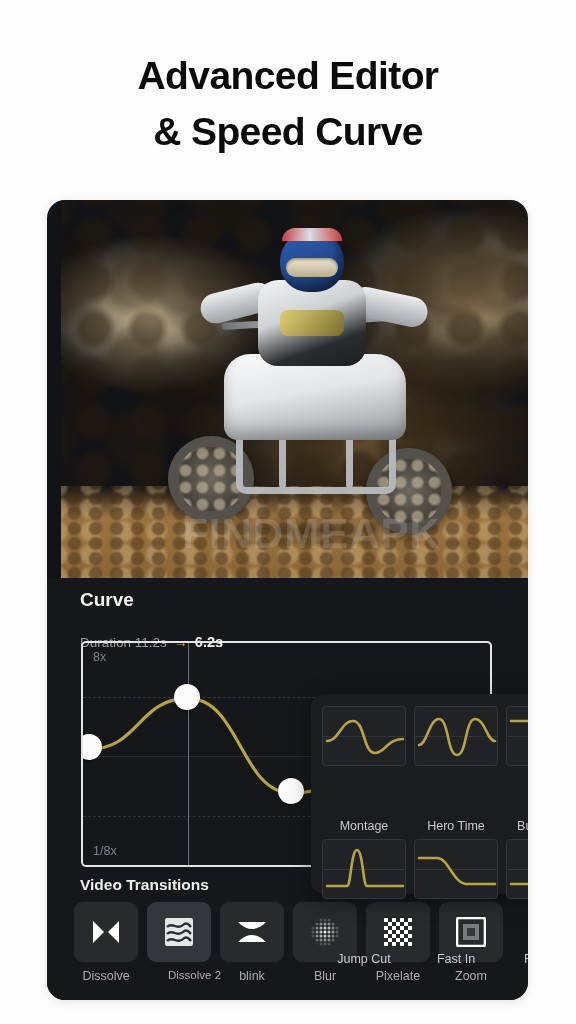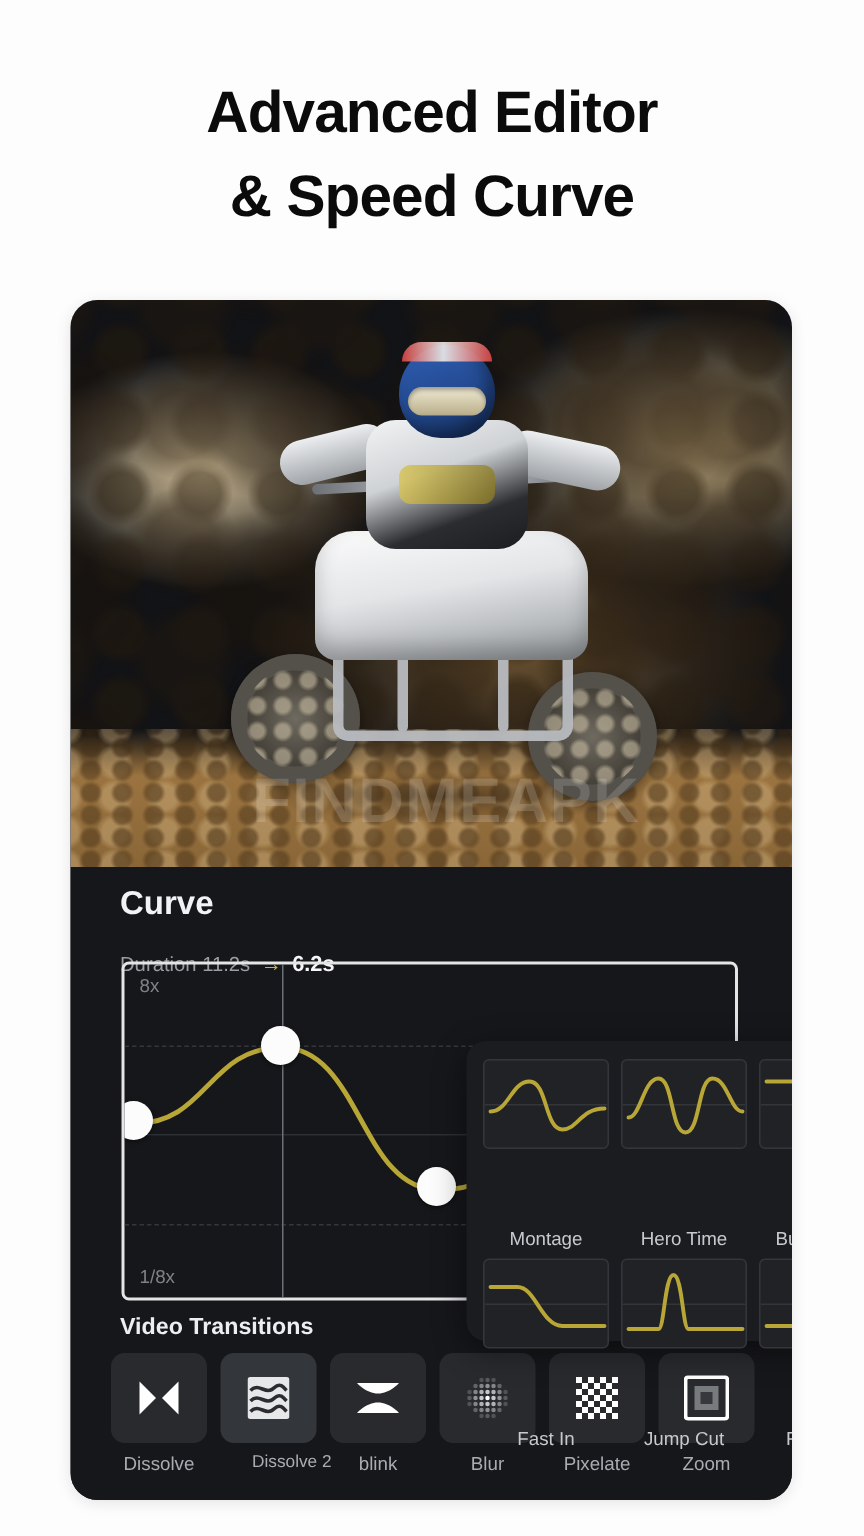--- a/index.html
+++ b/index.html
@@ -28,21 +28,21 @@
     position: absolute; left: 47px; top: 200px;
     width: 481px; height: 800px;
     border-radius: 18px;
     overflow: hidden;
     background: #121316;
     box-shadow: 0 2px 10px rgba(0,0,0,.10);
   }
 
   
   .photo {
-    position: absolute; left: 0; top: 0; width: 501px; height: 378px;
+    position: absolute; left: 14px; top: 0; width: 501px; height: 378px;
     overflow: hidden;
     background:
       radial-gradient(ellipse 50% 42% at 26% 88%, #8d6b39 0%, rgba(141,107,57,0) 62%),
       radial-gradient(ellipse 62% 50% at 76% 46%, #c9a color, rgba(0,0,0,0) 60%),
       linear-gradient(180deg, #e9c98d 0%, #dcb573 34%, #c79a53 62%, #a87c42 86%, #8e6838 100%);
   }
   .dustA {
     position:absolute; inset:0;
     background:
       radial-gradient(ellipse 34% 30% at 18% 30%, rgba(243,221,176,.85) 0%, rgba(243,221,176,0) 70%),
@@ -110,21 +110,21 @@
   .watermark{
     position:absolute; left:50%; top:310px; transform:translateX(-50%);
     color:rgba(245,245,245,.17); font-size:42px; font-weight:700; letter-spacing:1px; white-space:nowrap;
   }
 
   
   .editor {
     position:absolute; left:0; top:378px; width:481px; height:422px;
     background:#16171a;
   }
-  .curve-title{ position:absolute; left:33px; top:11px; color:#f2f3f4; font-size:22px; font-weight:700; }
+  .curve-title{ position:absolute; left:33px; top:11px; color:#f2f3f4; font-size:19px; font-weight:700; }
   .duration{ position:absolute; left:33px; top:56px; font-size:13.5px; color:#9a9da2; white-space:nowrap; }
   .duration .arrow{ color:#d4b433; font-weight:700; margin:0 7px; font-size:14px; }
   .duration .to{ color:#f4f5f6; font-weight:700; font-size:14.5px; }
 
   .graph{
     position:absolute; left:34px; top:63px; width:411px; height:226px;
     border:2px solid #e5e5e5; border-radius:5px; overflow:hidden;
   }
   .glabel{ position:absolute; color:#7e8287; font-size:12.5px; }
   .glabel.top{ left:10px; top:7px; }
@@ -375,33 +375,33 @@
               <svg width="84" height="60" viewBox="0 0 84 60" style="position:absolute;left:0;top:0">
                 <path d="M4,14 L30,14 C34,14 34,50 42,50 C50,50 50,14 54,14 L80,14" fill="none" stroke="#b8a637" stroke-width="2.6" stroke-linecap="round" stroke-linejoin="round"></path>
               </svg>
             </div>
             <div class="plabel">Bullet Time</div>
           </div>
           <div class="pcell">
             <div class="pthumb">
               <div class="mid"></div>
               <svg width="84" height="60" viewBox="0 0 84 60" style="position:absolute;left:0;top:0">
+                <path d="M4,46 L24,46 C28,46 28,10 34,10 C40,10 40,46 44,46 L80,46" fill="none" stroke="#b8a637" stroke-width="2.6" stroke-linecap="round" stroke-linejoin="round"></path>
+              </svg>
+            </div>
+            <div class="plabel">Jump Cut</div>
+          </div>
+          <div class="pcell">
+            <div class="pthumb">
+              <div class="mid"></div>
+              <svg width="84" height="60" viewBox="0 0 84 60" style="position:absolute;left:0;top:0">
                 <path d="M4,18 L22,18 C34,18 38,44 52,44 L80,44" fill="none" stroke="#b8a637" stroke-width="2.6" stroke-linecap="round" stroke-linejoin="round"></path>
               </svg>
             </div>
             <div class="plabel">Fast In</div>
-          </div>
-          <div class="pcell">
-            <div class="pthumb">
-              <div class="mid"></div>
-              <svg width="84" height="60" viewBox="0 0 84 60" style="position:absolute;left:0;top:0">
-                <path d="M4,46 L24,46 C28,46 28,10 34,10 C40,10 40,46 44,46 L80,46" fill="none" stroke="#b8a637" stroke-width="2.6" stroke-linecap="round" stroke-linejoin="round"></path>
-              </svg>
-            </div>
-            <div class="plabel">Jump Cut</div>
           </div>
           <div class="pcell">
             <div class="pthumb">
               <div class="mid"></div>
               <svg width="84" height="60" viewBox="0 0 84 60" style="position:absolute;left:0;top:0">
                 <path d="M4,44 L26,44 C40,44 44,18 56,18 L80,18" fill="none" stroke="#b8a637" stroke-width="2.6" stroke-linecap="round" stroke-linejoin="round"></path>
               </svg>
             </div>
             <div class="plabel">Fast Out</div>
           </div>

